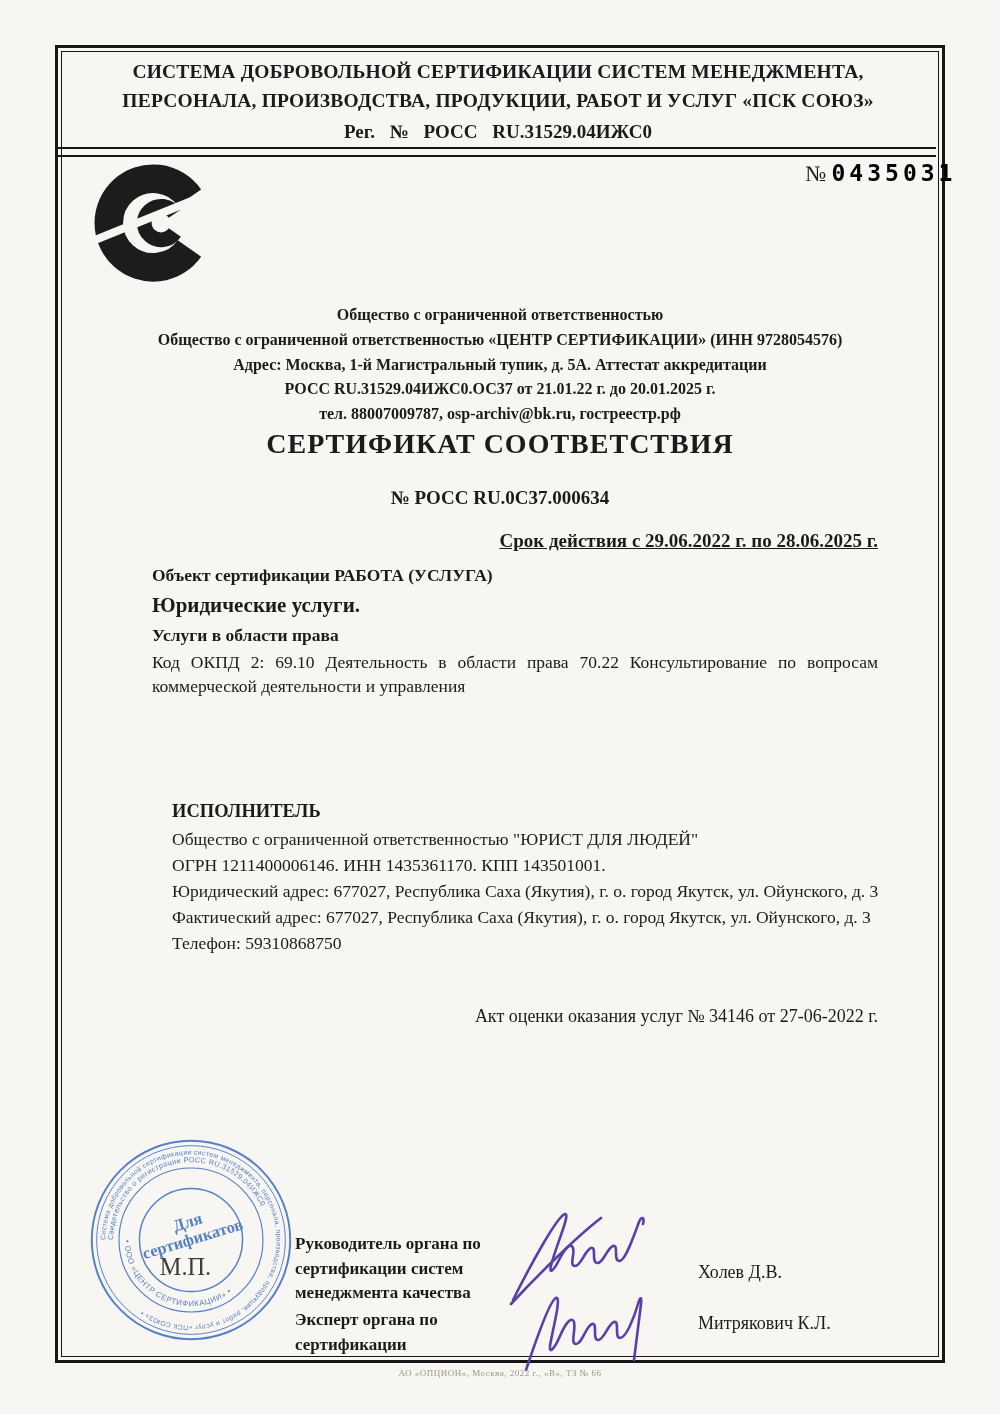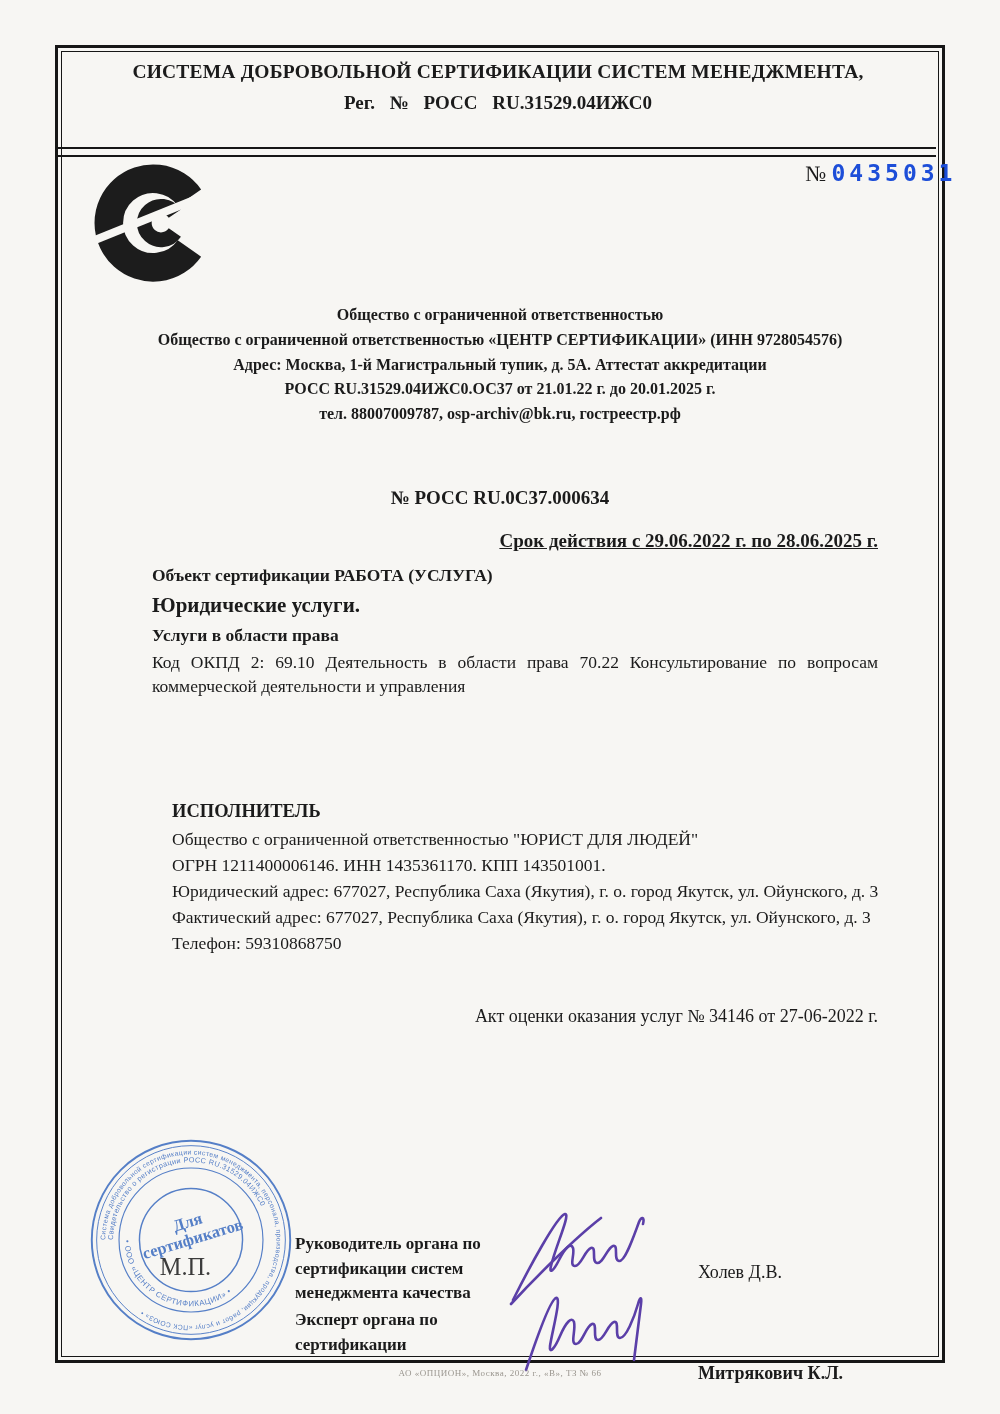--- a/index.html
+++ b/index.html
@@ -27,21 +27,21 @@
   .hdr-reg{font-size:19px;margin-top:5px;word-spacing:10px;}
   .hdr-sep{
     position:absolute;left:58px;top:147px;width:878px;height:6px;
     border-top:2px solid #161616;border-bottom:2px solid #161616;
   }
   
   .formno{position:absolute;top:160px;left:805px;font-size:22px;white-space:nowrap;}
   .formno .sign{font-family:"Liberation Serif",serif;color:#1b1b1b;}
   .formno .digits{
     font-family:"DejaVu Sans Mono",monospace;
-    color:#1d4ed8;letter-spacing:4px;font-size:23px;font-weight:bold;
+    color:#000000;letter-spacing:4px;font-size:23px;font-weight:bold;
   }
   
   .logo{position:absolute;left:84px;top:162px;width:148px;height:128px;}
   
   .issuer{
     position:absolute;left:80px;top:303px;width:840px;text-align:center;
     font-weight:bold;font-size:16px;line-height:1.55;
   }
   
   .title{
@@ -72,21 +72,21 @@
     font-size:18px;
   }
   
   .stamp{position:absolute;left:84px;top:1133px;width:214px;height:214px;opacity:.88;}
   
   .sig-role{position:absolute;left:295px;width:240px;font-weight:bold;font-size:17px;line-height:1.45;}
   .role-1{top:1232px;}
   .role-2{top:1308px;}
   .sig-name{position:absolute;left:698px;font-size:18px;}
   .name-1{top:1262px;}
-  .name-2{top:1363px;font-weight:bold;}
+  .name-2{top:1313px;}
   .sig-ink{position:absolute;}
   .ink-1{left:505px;top:1208px;}
   .ink-2{left:520px;top:1282px;}
   
   .footer{
     position:absolute;left:0;top:1368px;width:1000px;text-align:center;
     font-family:Liberation Serif, serif;font-size:9px;color:#9a968f;
     letter-spacing:.5px;
   }
 </style>
@@ -94,20 +94,21 @@
 <body>
 
 <div class="page">
 
   <div class="frame">
     <div class="frame-inner"></div>
   </div>
 
   <div class="hdr">
     <div class="hdr-line">СИСТЕМА ДОБРОВОЛЬНОЙ СЕРТИФИКАЦИИ СИСТЕМ МЕНЕДЖМЕНТА,</div>
+    <div class="hdr-line">ПЕРСОНАЛА, ПРОИЗВОДСТВА, ПРОДУКЦИИ, РАБОТ И УСЛУГ «ПСК СОЮЗ»</div>
     <div class="hdr-reg">Рег. № РОСС RU.31529.04ИЖС0</div>
   </div>
   <div class="hdr-sep"></div>
 
   <div class="formno">
     <span class="sign">№</span>
     <span class="digits">0435031</span>
   </div>
 
   <svg class="logo" viewBox="0 0 150 130" aria-hidden="true">
@@ -119,20 +120,21 @@
   </svg>
 
   <div class="issuer">
     <div>Общество с ограниченной ответственностью</div>
     <div>Общество с ограниченной ответственностью «ЦЕНТР СЕРТИФИКАЦИИ» (ИНН 9728054576)</div>
     <div>Адрес: Москва, 1-й Магистральный тупик, д. 5А. Аттестат аккредитации</div>
     <div>РОСС RU.31529.04ИЖС0.ОС37 от 21.01.22 г. до 20.01.2025 г.</div>
     <div>тел. 88007009787, osp-archiv@bk.ru, гостреестр.рф</div>
   </div>
 
+  <div class="title">СЕРТИФИКАТ СООТВЕТСТВИЯ</div>
   <div class="certno">№ РОСС RU.0С37.000634</div>
   <div class="validity">Срок действия с 29.06.2022 г. по 28.06.2025 г.</div>
 
   <div class="content c-object">
     <div class="b">Объект сертификации РАБОТА (УСЛУГА)</div>
     <div class="obj-name">Юридические услуги.</div>
     <div class="obj-sub">Услуги в области права</div>
     <div class="just">Код ОКПД 2: 69.10 Деятельность в области права 70.22 Консультирование по вопросам коммерческой деятельности и управления</div>
   </div>
 

